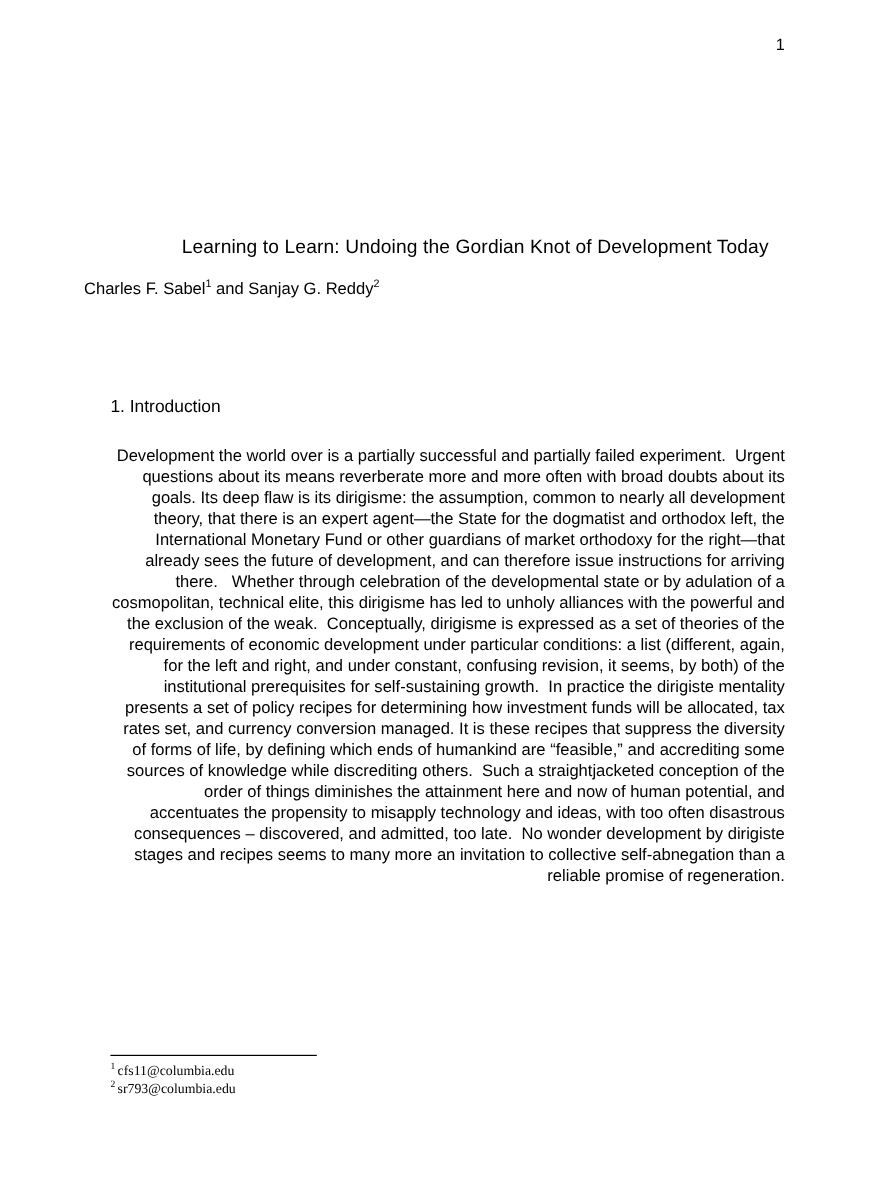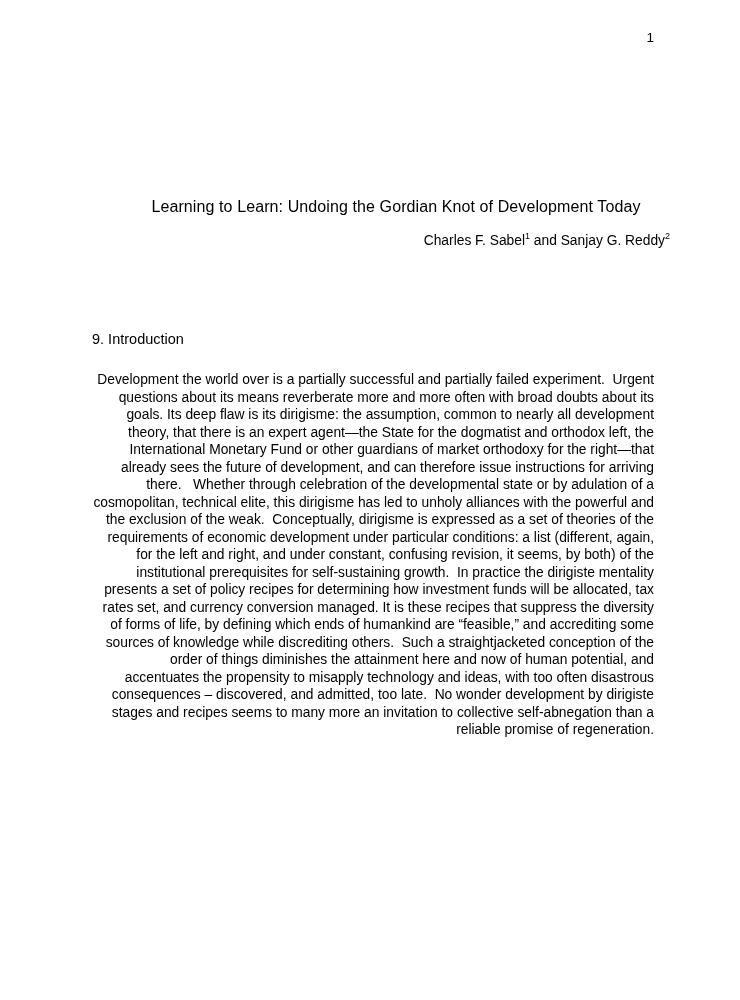--- a/index.html
+++ b/index.html
@@ -32,21 +32,21 @@
     text-align: center;
     font-size: 16px;
     font-weight: normal;
     letter-spacing: 0.1px;
   }
   .authors-line {
     position: absolute;
     top: 233px;
     left: 70px;
     width: 600px;
-    text-align: right;
+    text-align: left;
     font-size: 13.8px;
   }
   .authors-line sup {
     font-size: 9px;
     vertical-align: super;
     line-height: 0;
   }
   .content {
     position: absolute;
     top: 331px;
@@ -93,20 +93,25 @@
 
 <div class="page">
 
   <div class="page-number">1</div>
 
   <h1 class="paper-title">Learning to Learn: Undoing the Gordian Knot of Development Today</h1>
 
   <div class="authors-line"><span>Charles F. Sabel</span><sup>1</sup><span> and </span><span>Sanjay G. Reddy</span><sup>2</sup></div>
 
   <div class="content">
-    <h2 class="section-heading">9. Introduction</h2>
+    <h2 class="section-heading">1. Introduction</h2>
 
     <p class="body-para">Development the world over is a partially successful and partially failed experiment.  Urgent questions about its means reverberate more and more often with broad doubts about its goals. Its deep flaw is its dirigisme: the assumption, common to nearly all development theory, that there is an expert agent—the State for the dogmatist and orthodox left, the International Monetary Fund or other guardians of market orthodoxy for the right—that already sees the future of development, and can therefore issue instructions for arriving there.   Whether through celebration of the developmental state or by adulation of a cosmopolitan, technical elite, this dirigisme has led to unholy alliances with the powerful and the exclusion of the weak.  Conceptually, dirigisme is expressed as a set of theories of the requirements of economic development under particular conditions: a list (different, again, for the left and right, and under constant, confusing revision, it seems, by both) of the institutional prerequisites for self-sustaining growth.  In practice the dirigiste mentality presents a set of policy recipes for determining how investment funds will be allocated, tax rates set, and currency conversion managed. It is these recipes that suppress the diversity of forms of life, by defining which ends of humankind are “feasible,” and accrediting some sources of knowledge while discrediting others.  Such a straightjacketed conception of the order of things diminishes the attainment here and now of human potential, and accentuates the propensity to misapply technology and ideas, with too often disastrous consequences – discovered, and admitted, too late.  No wonder development by dirigiste stages and recipes seems to many more an invitation to collective self-abnegation than a reliable promise of regeneration.</p>
 
   </div>
 
+  <div class="footnote-area">
+    <div class="footnote-rule"></div>
+    <div class="footnote"><sup>1</sup><span>cfs11@columbia.edu</span></div>
+    <div class="footnote"><sup>2</sup><span>sr793@columbia.edu</span></div>
+  </div>
 
 </div>
 
 </body></html>

